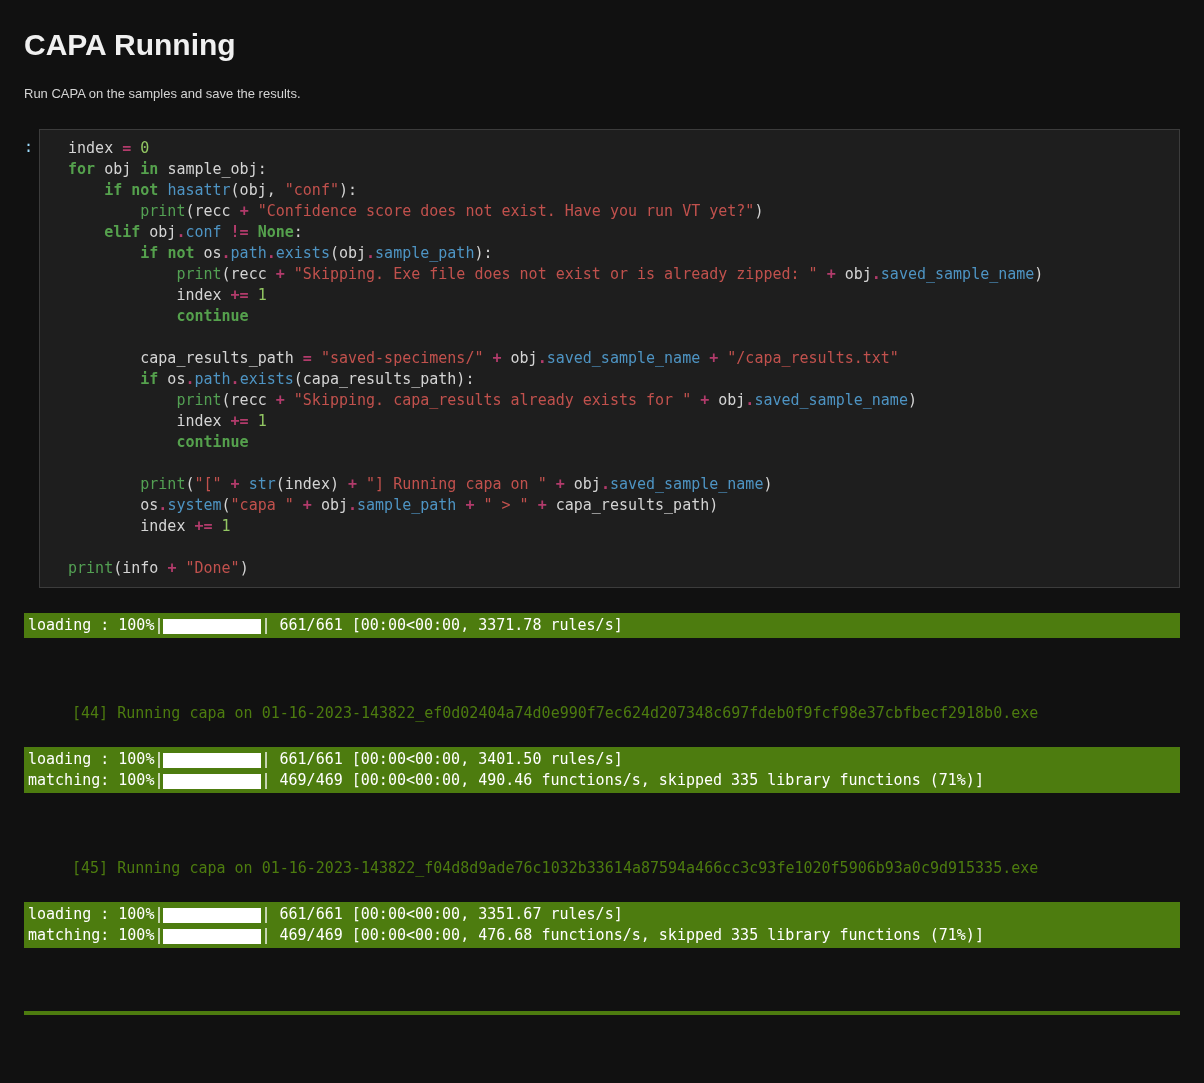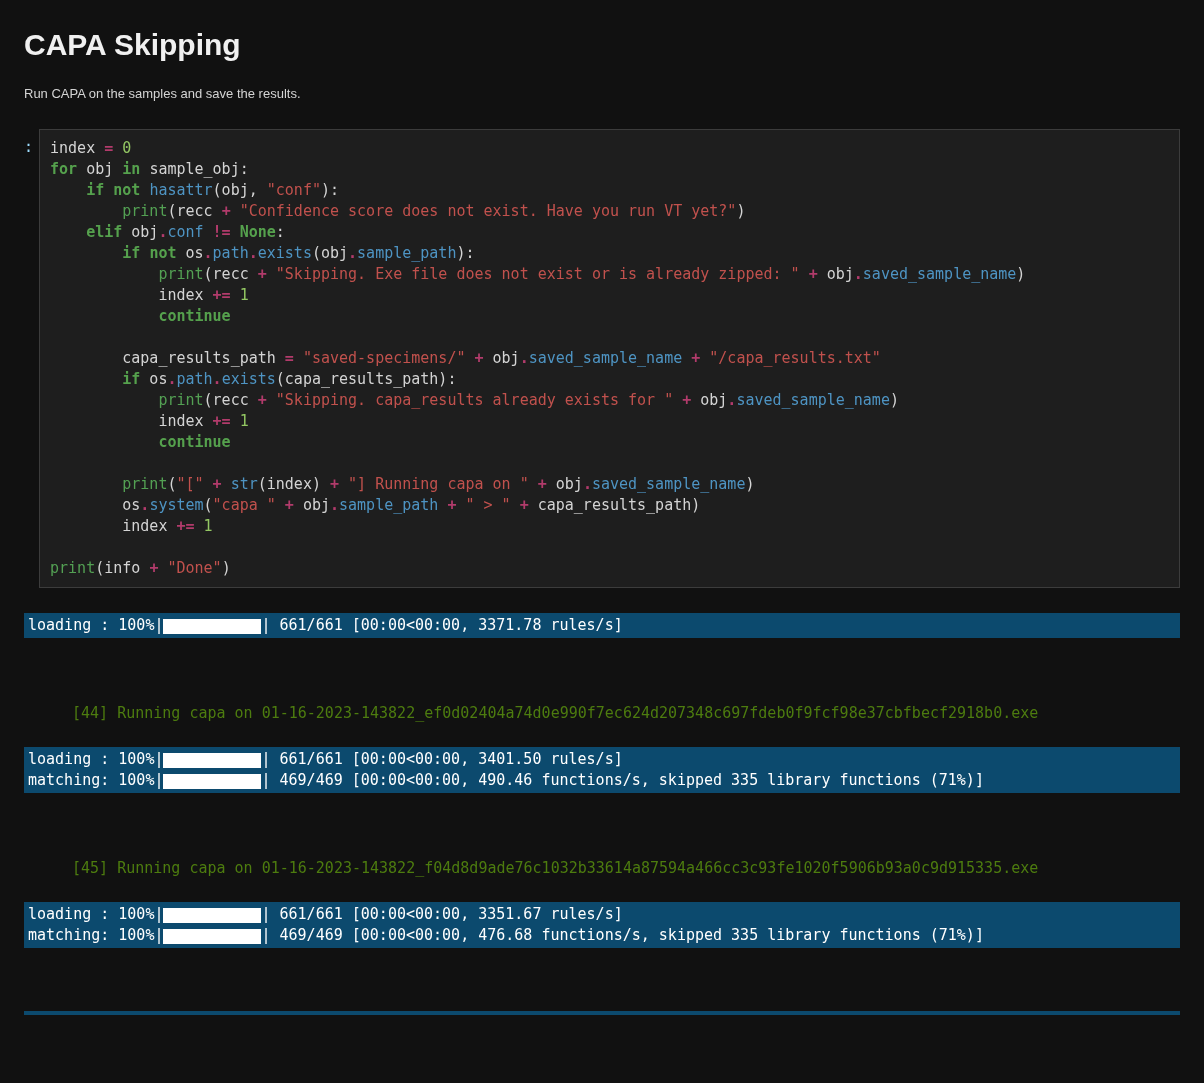--- a/index.html
+++ b/index.html
@@ -34,36 +34,36 @@
     font-family: ui-monospace, Menlo, Consolas, monospace;
     flex: 0 0 auto;
     line-height: 21px;
     padding-top: 8px;
     white-space: nowrap;
   }
   .code-cell {
     flex: 1;
     background: #1e1e1e;
     border: 1px solid #3c3c3c;
-    padding: 8px 10px;
+    padding: 8px 28px;
     font-size: 15px;
     line-height: 21px;
     white-space: pre;
     overflow-x: auto;
   }
   .output-area {
     margin-top: 4px;
     margin-left: 0;
     font-size: 15px;
     line-height: 21px;
     white-space: pre;
     overflow-x: auto;
   }
   .stderr {
-    background: #0c4a6e;
+    background: #4d7c0f;
     color: #fff;
     padding: 2px 4px;
   }
   .stdout {
     color: #4d7c0f;
     padding: 2px 4px;
     margin-left: 44px;
   }
   .progressbar {
     display: inline-block;
@@ -81,21 +81,21 @@
   .tok-str { color: #c1514d; }
   .tok-attr { color: #4e94c3; }
   .tok-none { color: #55a14d; font-weight: bold;}
   .tok-call { color: #53a053; }
   .output-line { display: block; }
   .gap { height: 21px; }
 </style>
 </head>
 <body>
 
-<h2 class="heading">CAPA Skipping</h2>
+<h2 class="heading">CAPA Running</h2>
 <p class="desc">Run CAPA on the samples and save the results.</p>
 
 <div class="cell-container">
   <div class="prompt">:</div>
   <div class="code-cell"><span><span class="tok-name">index</span> <span class="tok-op">=</span> <span class="tok-num">0</span></span>
 <span><span class="tok-kw">for</span> <span class="tok-name">obj</span> <span class="tok-kw">in</span> <span class="tok-name">sample_obj:</span></span>
 <span>    <span class="tok-kw">if</span> <span class="tok-kw">not</span> <span class="tok-builtin">hasattr</span><span class="tok-name">(obj, </span><span class="tok-str">"conf"</span><span class="tok-name">):</span></span>
 <span>        <span class="tok-call">print</span><span class="tok-name">(recc </span><span class="tok-op">+</span><span class="tok-str"> "Confidence score does not exist. Have you run VT yet?"</span><span class="tok-name">)</span></span>
 <span>    <span class="tok-kw">elif</span><span class="tok-name"> obj</span><span class="tok-op">.</span><span class="tok-attr">conf</span><span class="tok-op"> != </span><span class="tok-none">None</span><span class="tok-name">:</span></span>
 <span>        <span class="tok-kw">if</span> <span class="tok-kw">not</span><span class="tok-name"> os</span><span class="tok-op">.</span><span class="tok-attr">path</span><span class="tok-op">.</span><span class="tok-attr">exists</span><span class="tok-name">(obj</span><span class="tok-op">.</span><span class="tok-attr">sample_path</span><span class="tok-name">):</span></span>

